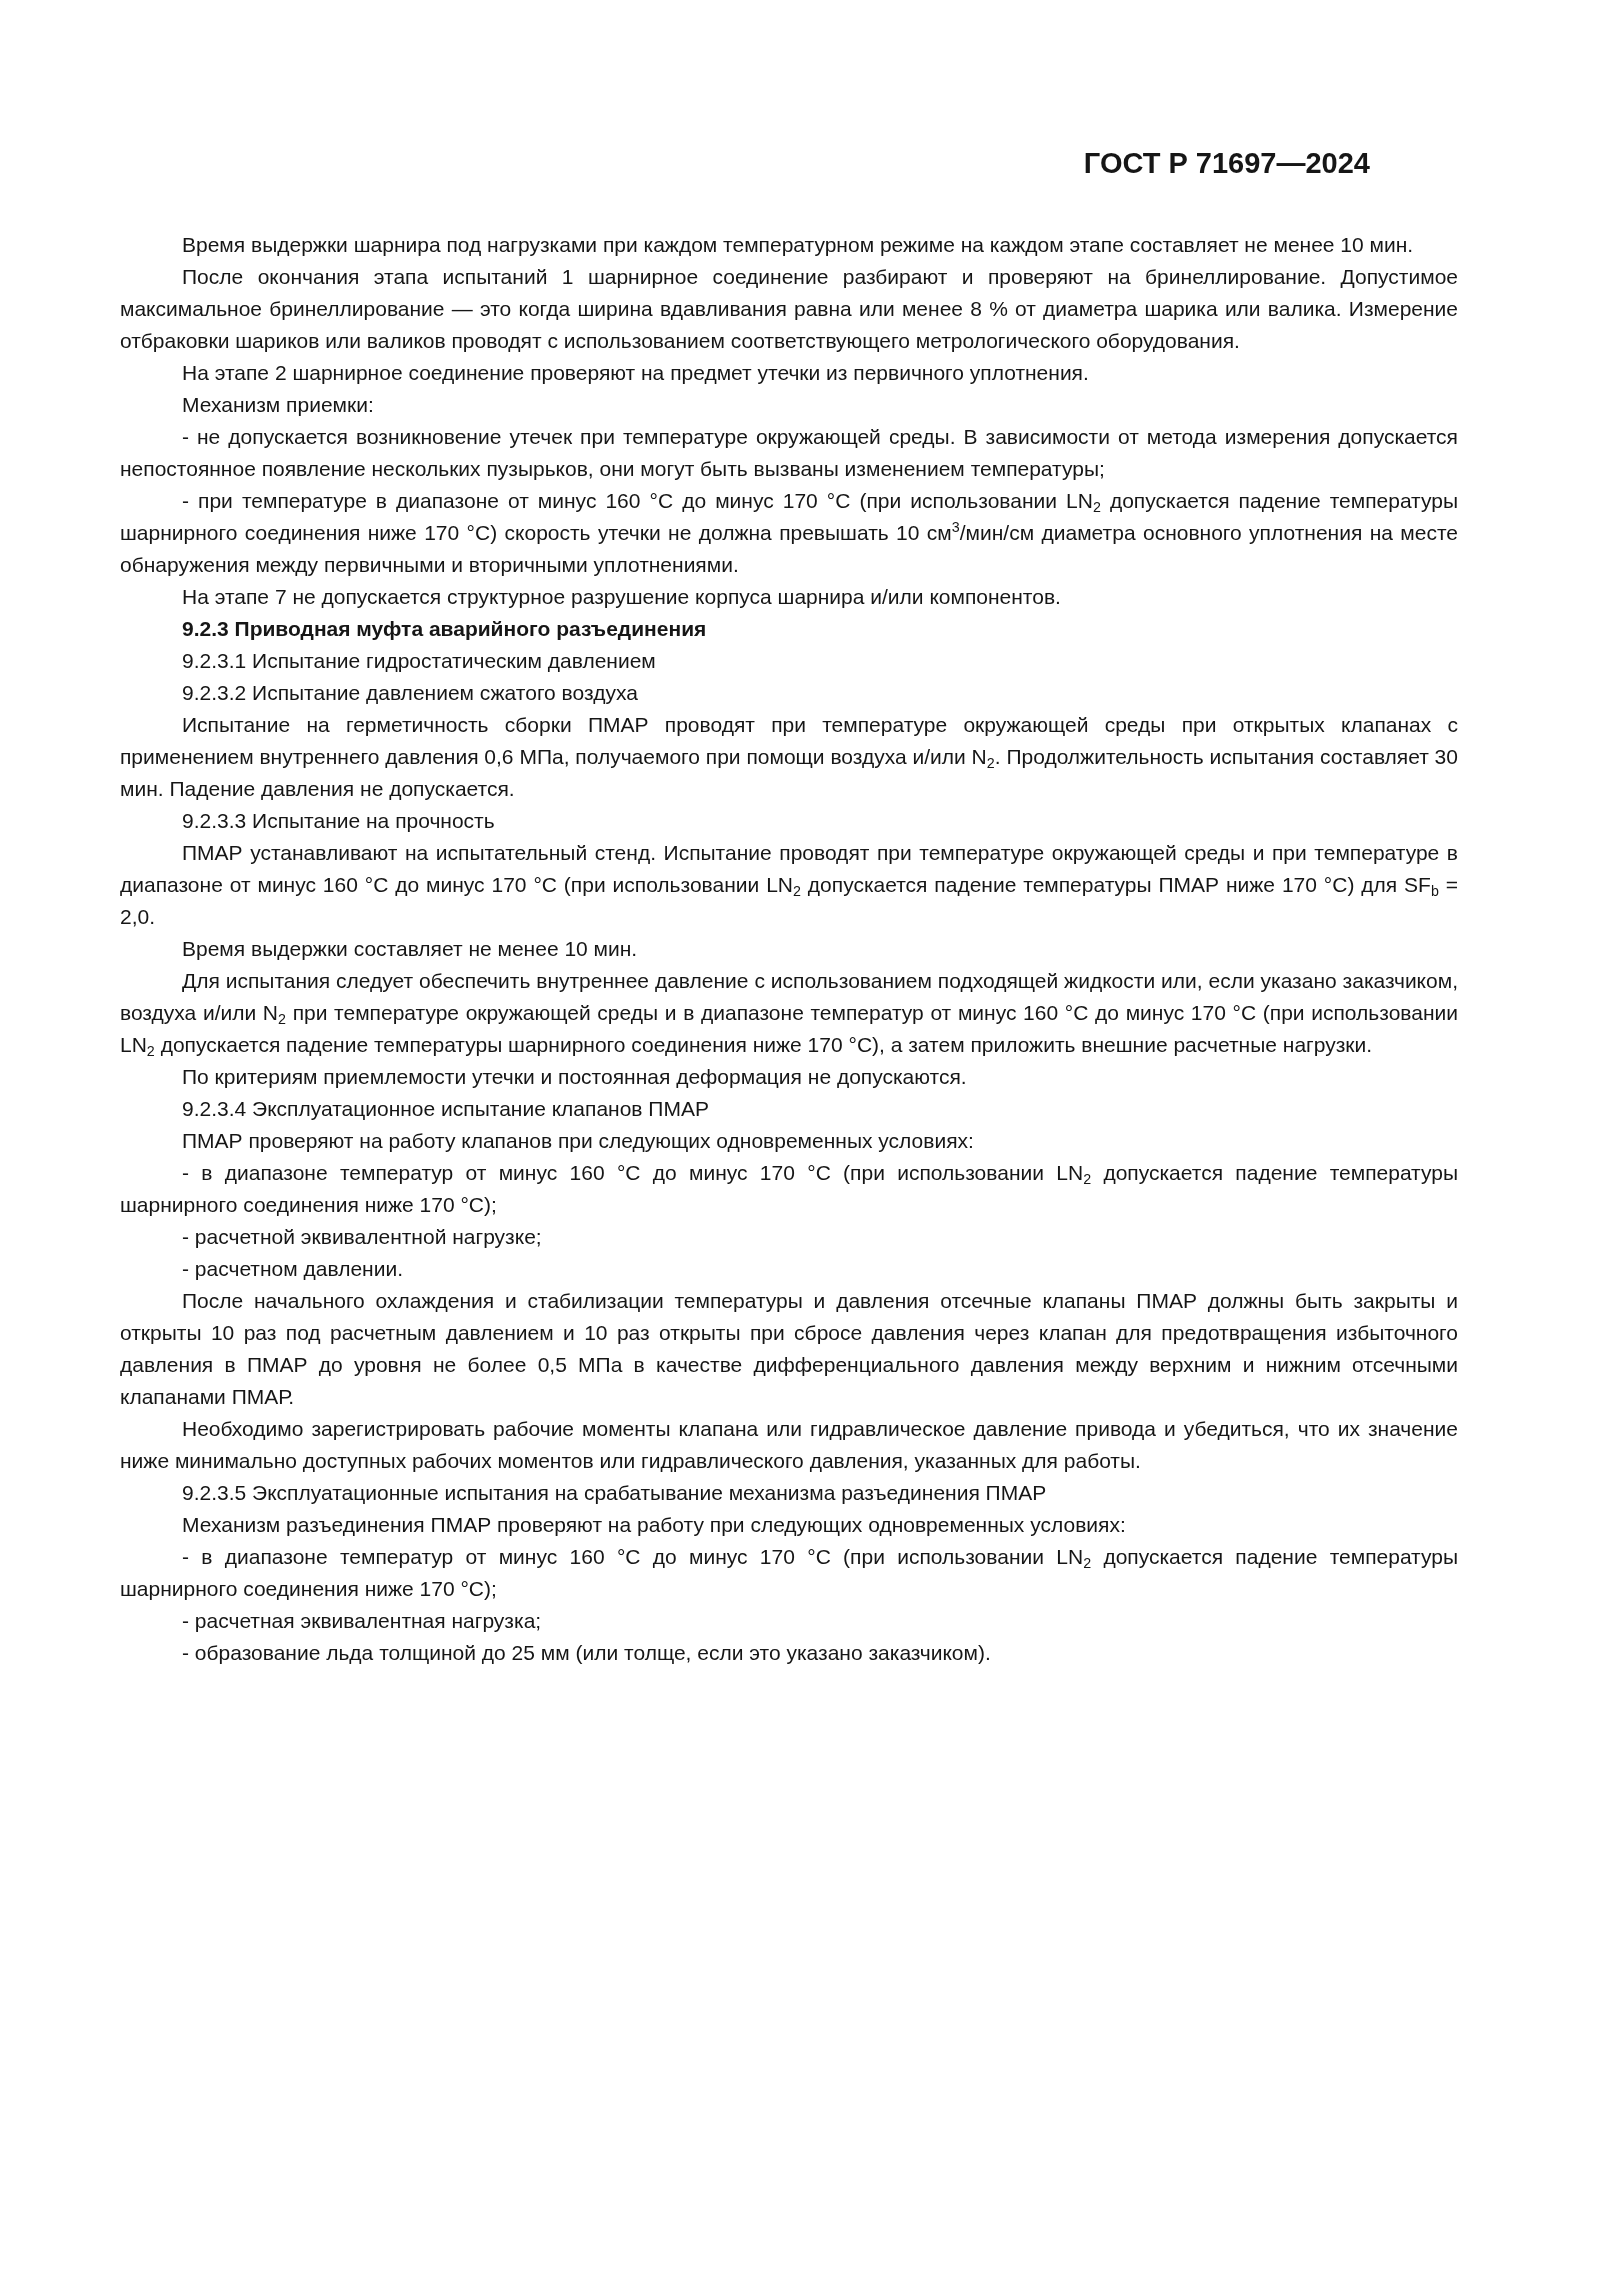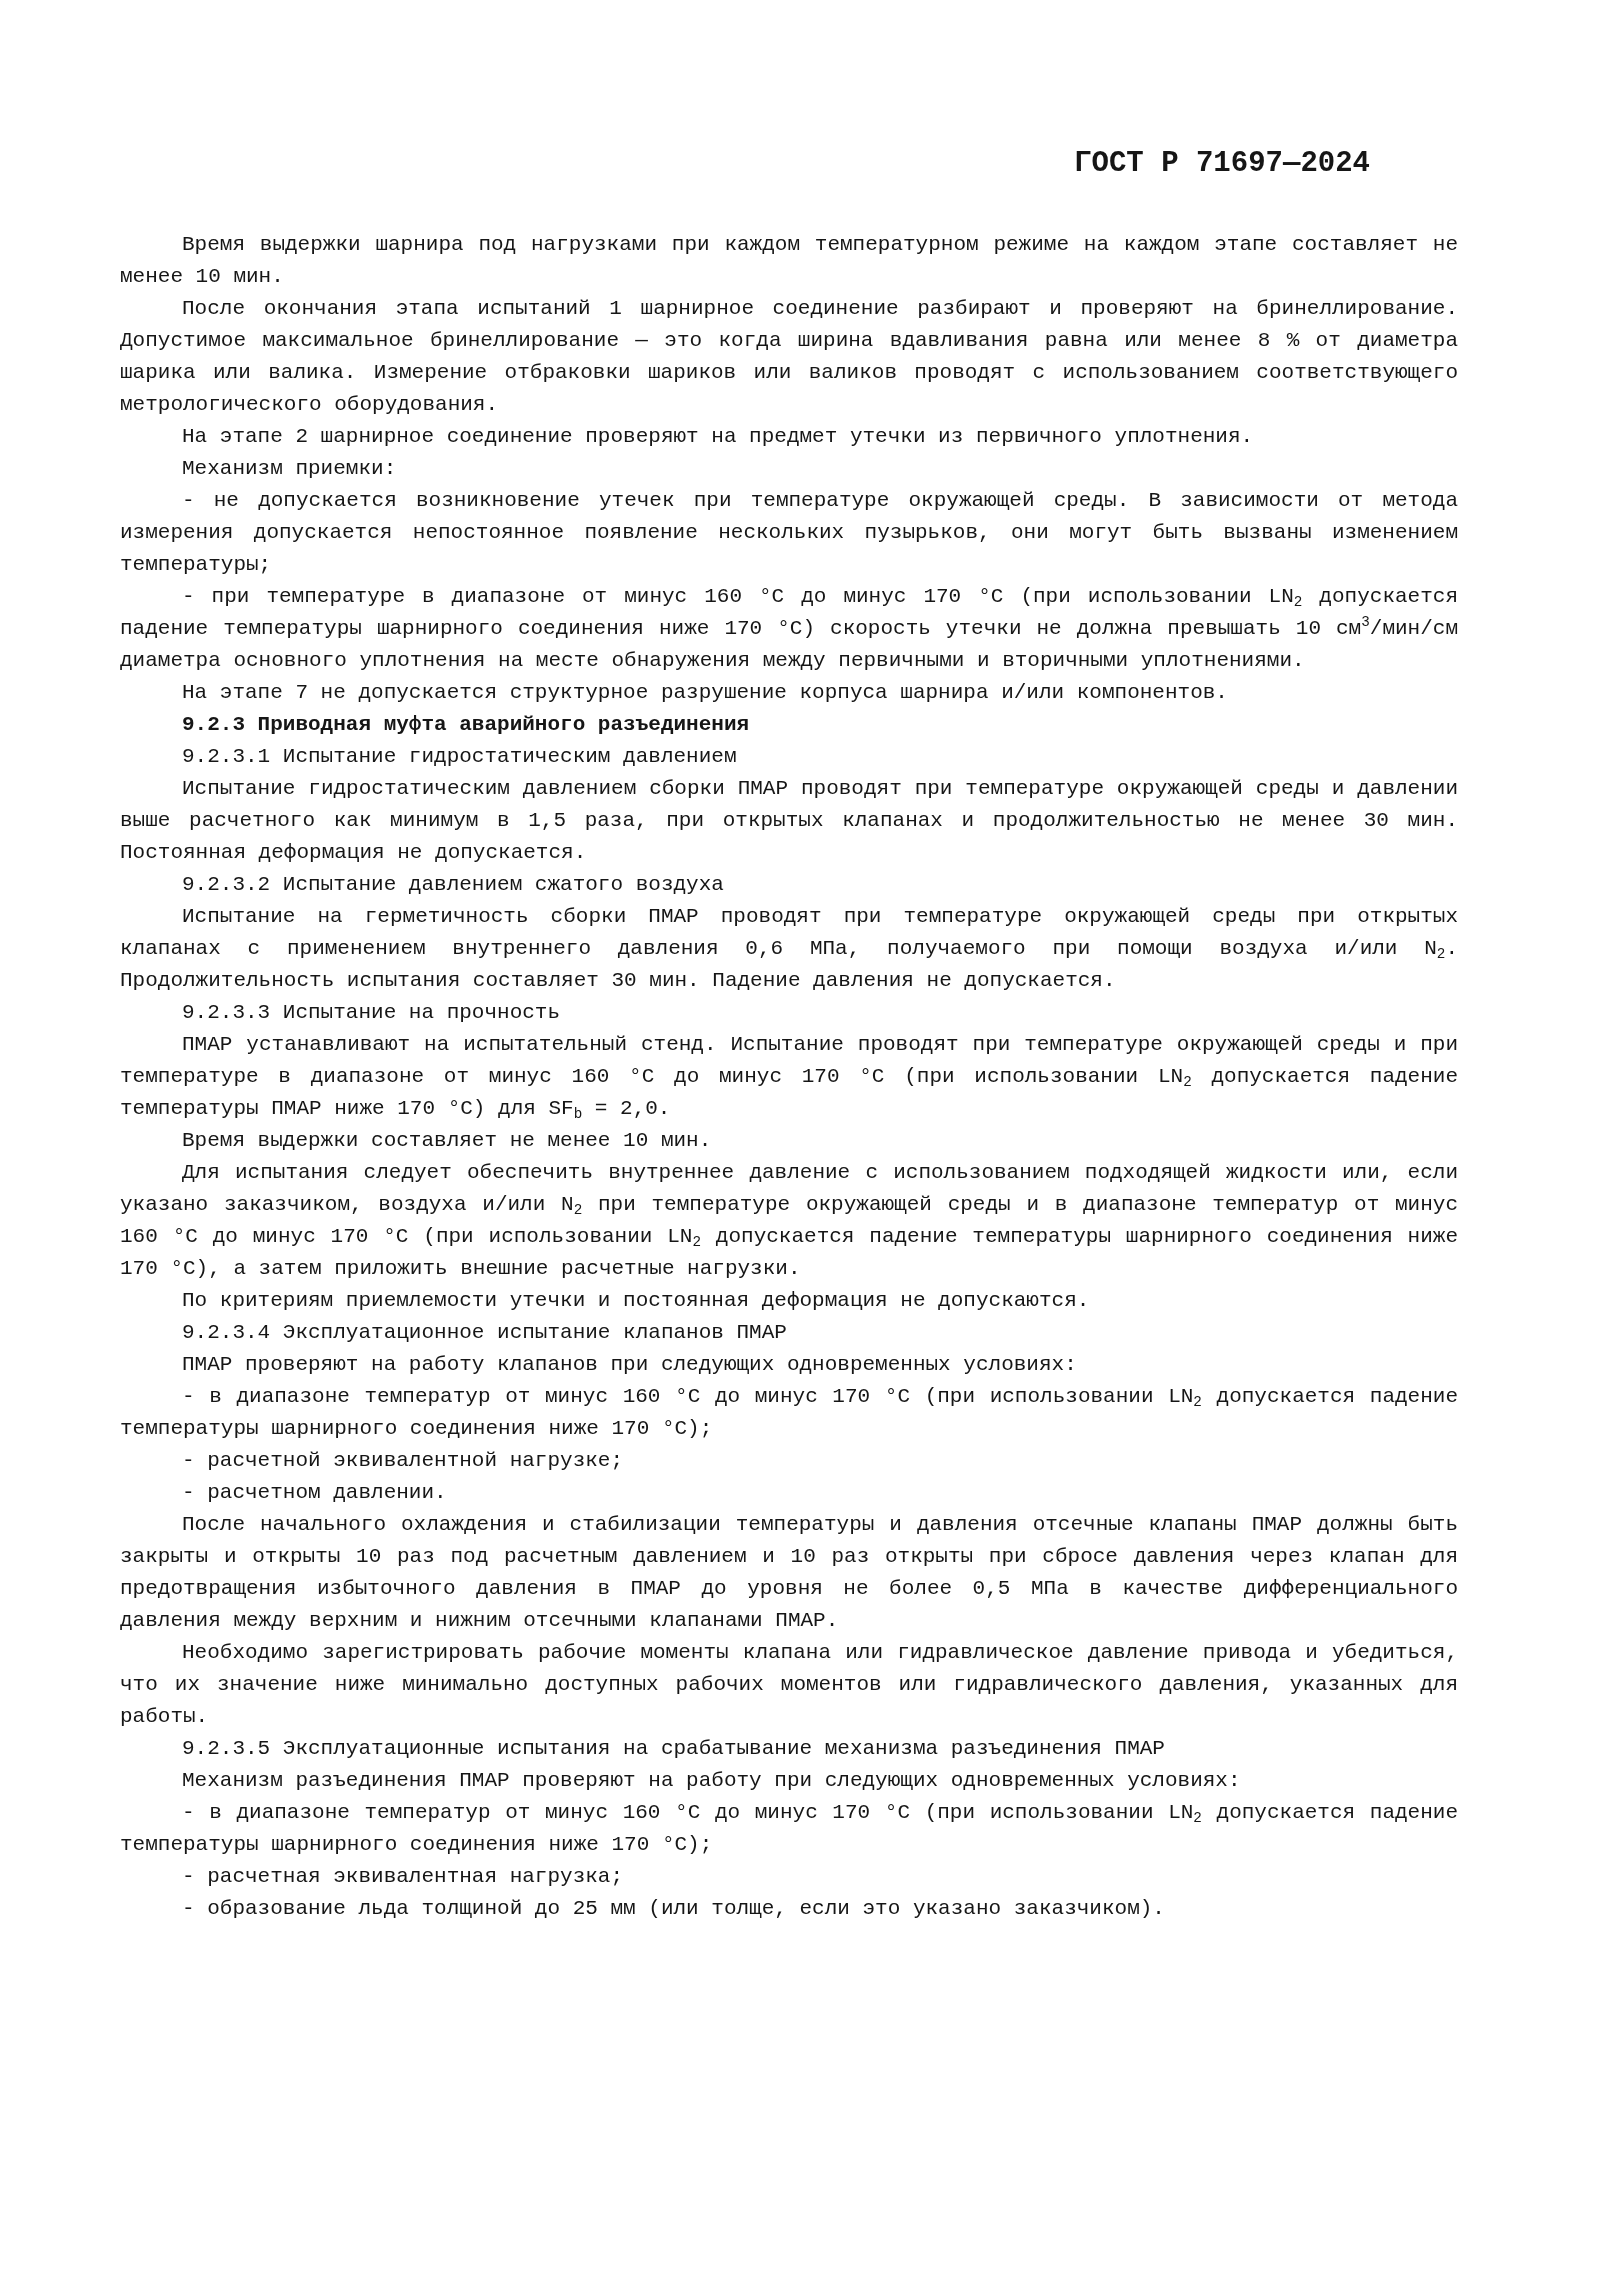--- a/index.html
+++ b/index.html
@@ -6,21 +6,21 @@
     margin: 0;
     padding: 0;
     background: #ffffff;
   }
   .page {
     position: relative;
     width: 1621px;
     height: 2005px;
     background: #ffffff;
     color: #161616;
-    font-family: Liberation Mono, monospace;
+    font-family: Liberation Sans, sans-serif;
     overflow: hidden;
   }
   .running-header {
     position: absolute;
     top: 147px;
     right: 251px;
     font-size: 29px;
     font-weight: 700;
     white-space: nowrap;
   }
@@ -65,21 +65,20 @@
   <div class="doc-body" id="doc-body">
       <div class="para para--body">Время выдержки шарнира под нагрузками при каждом температурном режиме на каждом этапе составляет не менее 10 мин.</div>
       <div class="para para--body">После окончания этапа испытаний 1 шарнирное соединение разбирают и проверяют на бринеллирование. Допустимое максимальное бринеллирование — это когда ширина вдавливания равна или менее 8 % от диаметра шарика или валика. Измерение отбраковки шариков или валиков проводят с использованием соответствующего метрологического оборудования.</div>
       <div class="para para--body">На этапе 2 шарнирное соединение проверяют на предмет утечки из первичного уплотнения.</div>
       <div class="para para--body">Механизм приемки:</div>
       <div class="para para--list-item">- не допускается возникновение утечек при температуре окружающей среды. В зависимости от метода измерения допускается непостоянное появление нескольких пузырьков, они могут быть вызваны изменением температуры;</div>
       <div class="para para--list-item">- при температуре в диапазоне от минус 160 °С до минус 170 °С (при использовании LN<sub>2</sub> допускается падение температуры шарнирного соединения ниже 170 °С) скорость утечки не должна превышать 10 см<sup>3</sup>/мин/см диаметра основного уплотнения на месте обнаружения между первичными и вторичными уплотнениями.</div>
       <div class="para para--body">На этапе 7 не допускается структурное разрушение корпуса шарнира и/или компонентов.</div>
       <div class="para para--heading">9.2.3 Приводная муфта аварийного разъединения</div>
       <div class="para para--clause">9.2.3.1 Испытание гидростатическим давлением</div>
-      <div class="para para--body">Испытание гидростатическим давлением сборки ПМАР проводят при температуре окружающей среды и давлении выше расчетного как минимум в 1,5 раза, при открытых клапанах и продолжительностью не менее 30 мин. Постоянная деформация не допускается.</div>
       <div class="para para--clause">9.2.3.2 Испытание давлением сжатого воздуха</div>
       <div class="para para--body">Испытание на герметичность сборки ПМАР проводят при температуре окружающей среды при открытых клапанах с применением внутреннего давления 0,6 МПа, получаемого при помощи воздуха и/или N<sub>2</sub>. Продолжительность испытания составляет 30 мин. Падение давления не допускается.</div>
       <div class="para para--clause">9.2.3.3 Испытание на прочность</div>
       <div class="para para--body">ПМАР устанавливают на испытательный стенд. Испытание проводят при температуре окружающей среды и при температуре в диапазоне от минус 160 °С до минус 170 °С (при использовании LN<sub>2</sub> допускается падение температуры ПМАР ниже 170 °С) для SF<sub>b</sub> = 2,0.</div>
       <div class="para para--body">Время выдержки составляет не менее 10 мин.</div>
       <div class="para para--body">Для испытания следует обеспечить внутреннее давление с использованием подходящей жидкости или, если указано заказчиком, воздуха и/или N<sub>2</sub> при температуре окружающей среды и в диапазоне температур от минус 160 °С до минус 170 °С (при использовании LN<sub>2</sub> допускается падение температуры шарнирного соединения ниже 170 °С), а затем приложить внешние расчетные нагрузки.</div>
       <div class="para para--body">По критериям приемлемости утечки и постоянная деформация не допускаются.</div>
       <div class="para para--clause">9.2.3.4 Эксплуатационное испытание клапанов ПМАР</div>
       <div class="para para--body">ПМАР проверяют на работу клапанов при следующих одновременных условиях:</div>
       <div class="para para--list-item">- в диапазоне температур от минус 160 °С до минус 170 °С (при использовании LN<sub>2</sub> допускается падение температуры шарнирного соединения ниже 170 °С);</div>

